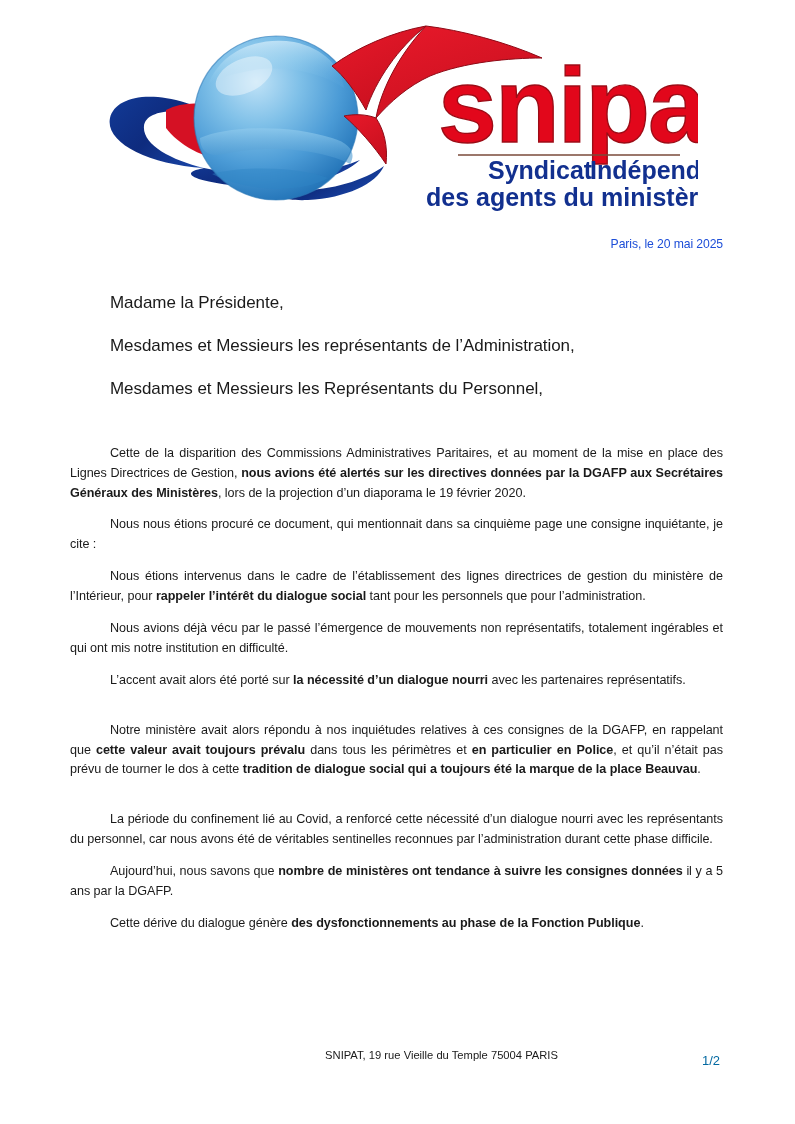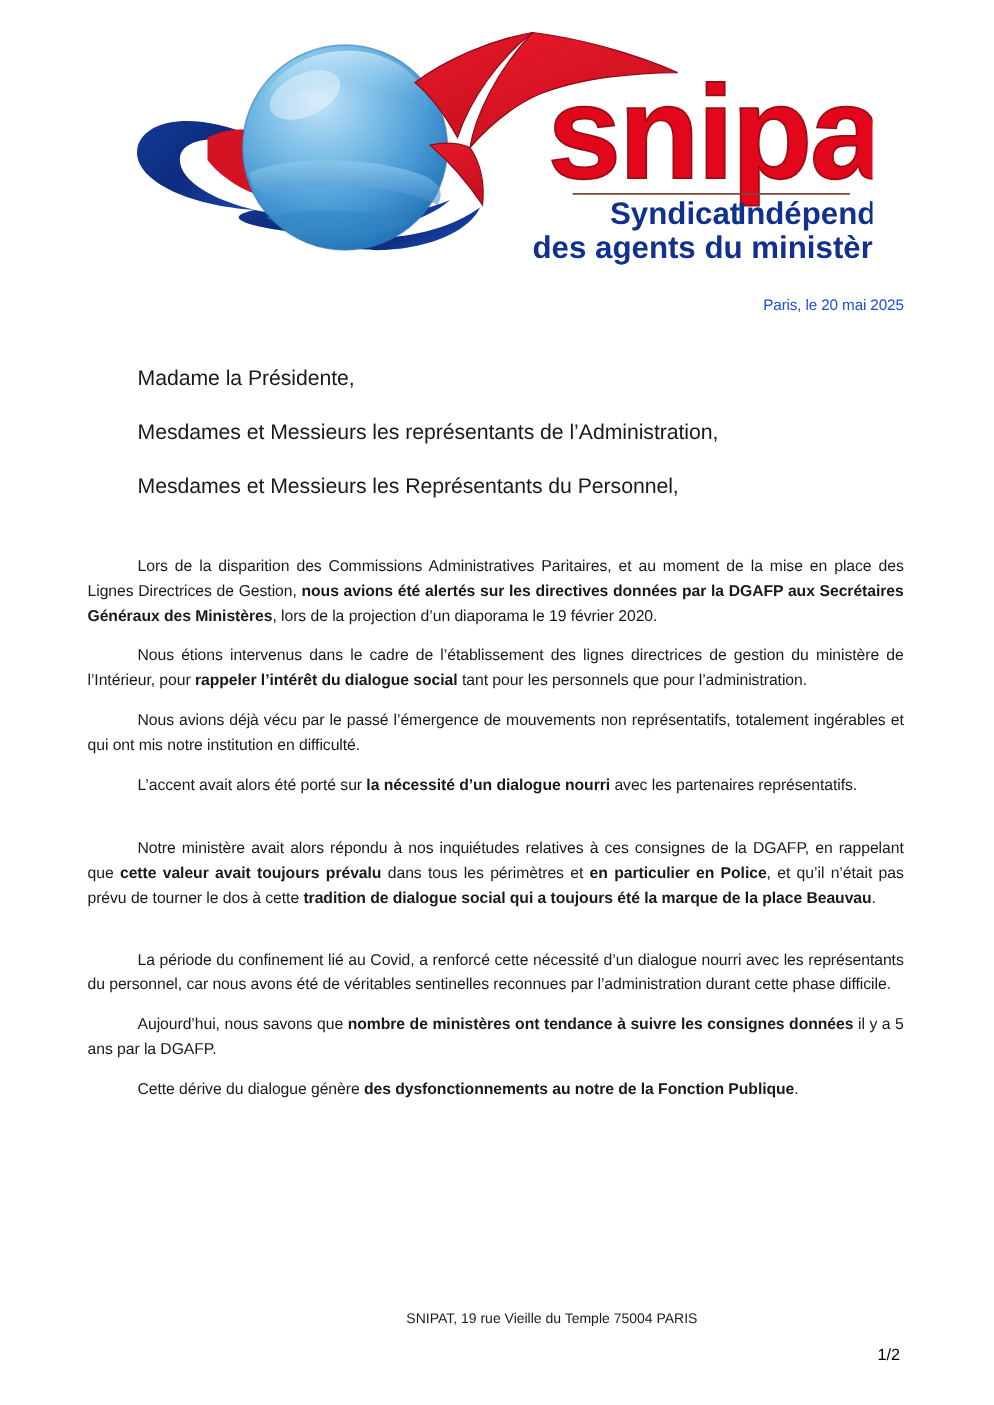--- a/index.html
+++ b/index.html
@@ -105,23 +105,23 @@
     text-align: center;
     font-size: 11.2px;
     line-height: 1.52;
     color: #1a1a1a;
     padding-left: 44px;
   }
   .footer-center .fline { display: block; }
   .pagenum {
     position: absolute;
     right: 75px;
-    top: 29px;
+    top: 6px;
     font-size: 13px;
-    color: #000000;
+    color: #0369a1;
   }
 </style>
 </head>
 <body>
 
 <div class="page">
 
   <div class="letterhead">
     <div class="logo-wrap">
       <svg class="logo-svg" viewBox="0 0 590 205" xmlns="http://www.w3.org/2000/svg">
@@ -202,37 +202,38 @@
   <div class="dateline">Paris, le 20 mai 2025</div>
 
   <div class="content">
 
     <p class="salutation">Madame la Présidente,</p>
     <p class="salutation">Mesdames et Messieurs les représentants de l’Administration,</p>
     <p class="salutation last">Mesdames et Messieurs les Représentants du Personnel,</p>
 
     <div class="body-block">
 
-      <p class="para"><span>Lors de la disparition des Commissions Administratives Paritaires, et au moment de la mise en place des Lignes Directrices de Gestion, </span><strong>nous avions été alertés sur les directives données par la DGAFP aux Secrétaires Généraux des Ministères</strong><span>, lors de la projection d’un diaporama le 19 février 2020.</span></p>
-
+      <p class="para"><span>Cette de la disparition des Commissions Administratives Paritaires, et au moment de la mise en place des Lignes Directrices de Gestion, </span><strong>nous avions été alertés sur les directives données par la DGAFP aux Secrétaires Généraux des Ministères</strong><span>, lors de la projection d’un diaporama le 19 février 2020.</span></p>
+
+      <p class="para"><span>Nous nous étions procuré ce document, qui mentionnait dans sa cinquième page une consigne inquiétante, je cite :</span></p>
 
 
       <p class="para"><span>Nous étions intervenus dans le cadre de l’établissement des lignes directrices de gestion du ministère de l’Intérieur, pour </span><strong>rappeler l’intérêt du dialogue social</strong><span> tant pour les personnels que pour l’administration.</span></p>
 
       <p class="para"><span>Nous avions déjà vécu par le passé l’émergence de mouvements non représentatifs, totalement ingérables et qui ont mis notre institution en difficulté.</span></p>
 
       <p class="para"><span>L’accent avait alors été porté sur </span><strong>la nécessité d’un dialogue nourri</strong><span> avec les partenaires représentatifs.</span></p>
 
       <p class="para gap-before"><span>Notre ministère avait alors répondu à nos inquiétudes relatives à ces consignes de la DGAFP, en rappelant que </span><strong>cette valeur avait toujours prévalu</strong><span> dans tous les périmètres et </span><strong>en particulier en Police</strong><span>, et qu’il n’était pas prévu de tourner le dos à cette </span><strong>tradition de dialogue social qui a toujours été la marque de la place Beauvau</strong><span>.</span></p>
 
       <p class="para gap-before"><span>La période du confinement lié au Covid, a renforcé cette nécessité d’un dialogue nourri avec les représentants du personnel, car nous avons été de véritables sentinelles reconnues par l’administration durant cette phase difficile.</span></p>
 
       <p class="para"><span>Aujourd’hui, nous savons que </span><strong>nombre de ministères ont tendance à suivre les consignes données</strong><span> il y a 5 ans par la DGAFP.</span></p>
 
-      <p class="para"><span>Cette dérive du dialogue génère </span><strong>des dysfonctionnements au notre de la Fonction Publique</strong><span>.</span></p>
+      <p class="para"><span>Cette dérive du dialogue génère </span><strong>des dysfonctionnements au phase de la Fonction Publique</strong><span>.</span></p>
 
     </div>
   </div>
 
   <div class="footer">
     <div class="footer-center">
       <span class="fline">SNIPAT, 19 rue Vieille du Temple 75004 PARIS</span>
     </div>
     <div class="pagenum">1/2</div>
   </div>

